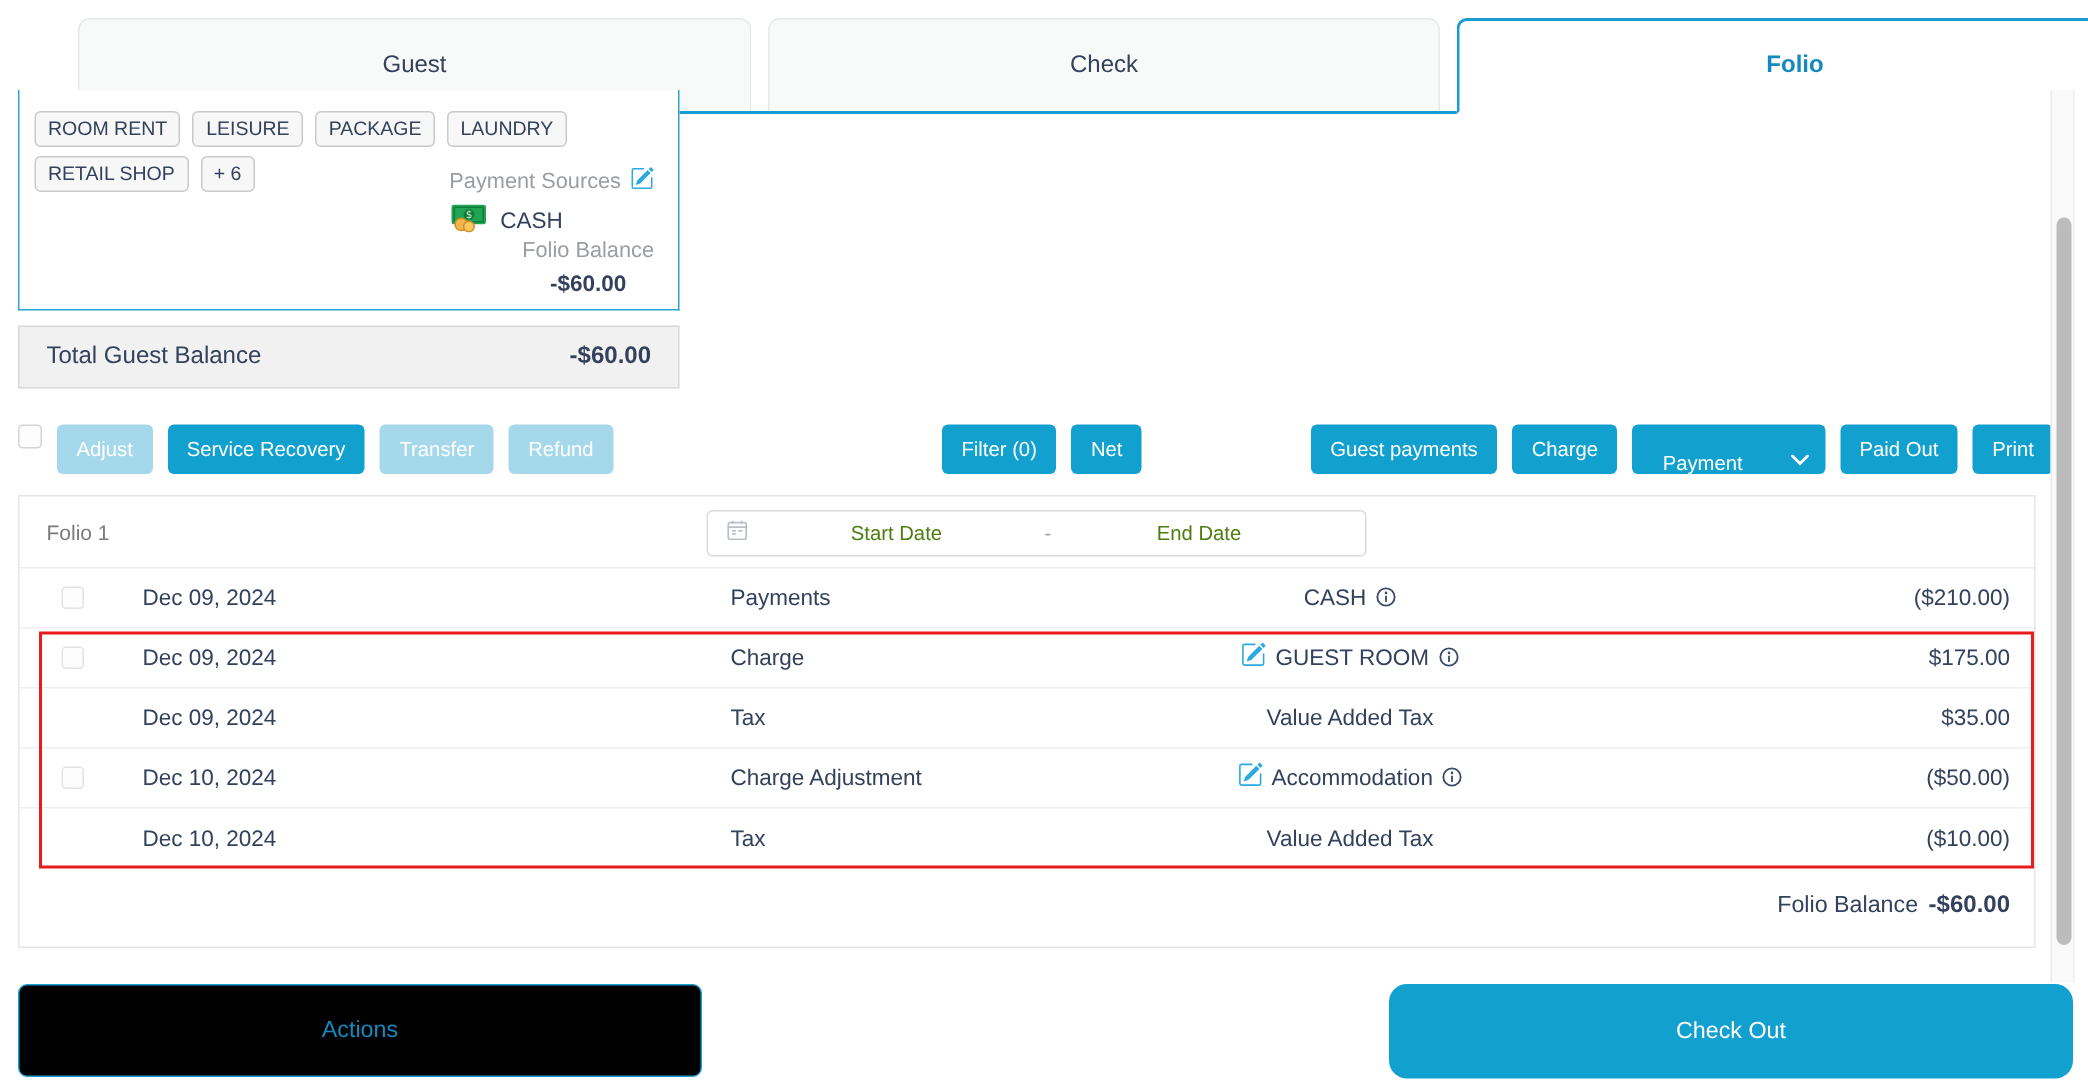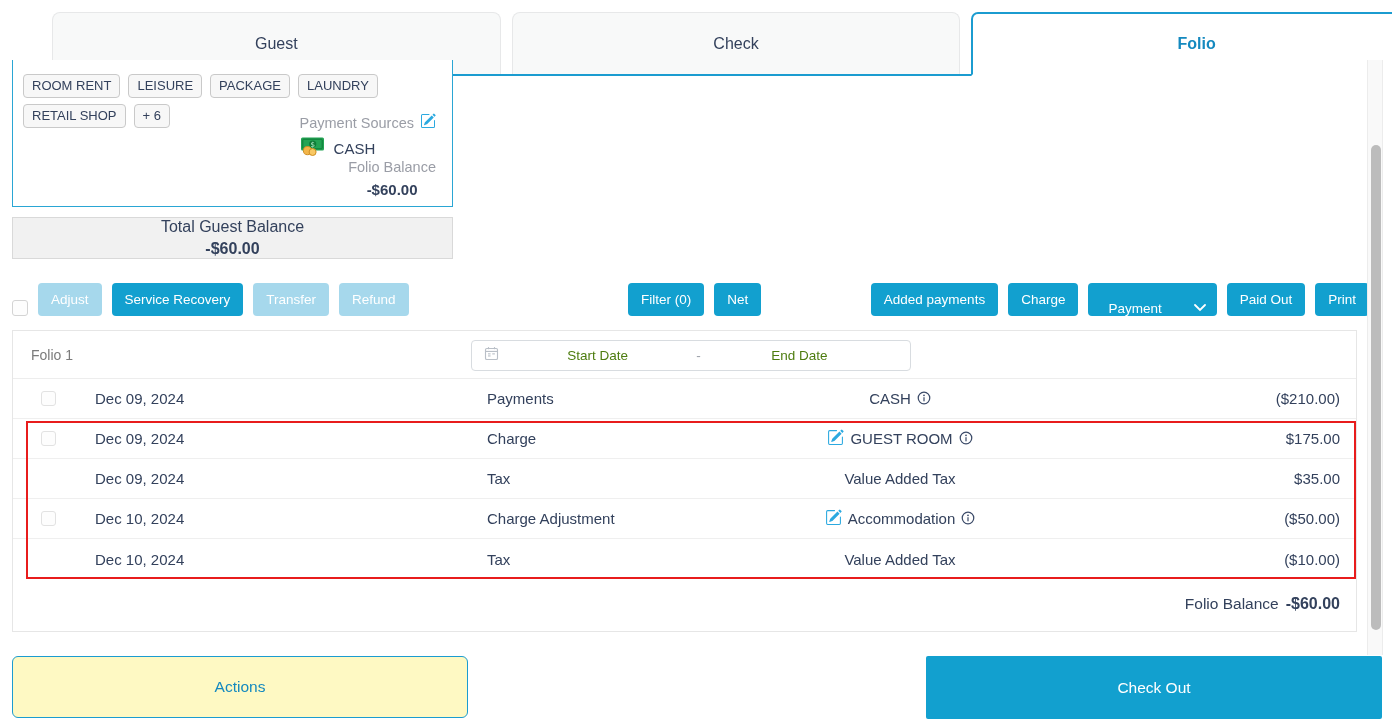--- a/index.html
+++ b/index.html
@@ -26,26 +26,26 @@
              display:flex; justify-content:space-between; align-items:flex-end;flex-direction:column; }
   .ps-label-row { display:flex; align-items:center; gap:6px; color:#9a9da6; font-size:14.5px; }
   .ps-cash-row { display:flex; align-items:center; gap:8px; margin-top:5px; font-size:15px; color:#33415c; }
   .ps-right { text-align:center; }
   .fb-label { color:#9a9da6; font-size:14.5px; }
   .fb-value { font-size:15px; font-weight:bold; color:#33415c; margin-top:6px; }
 
   
   .tgb-bar { position:absolute; left:12px; top:217px; width:441px; height:42px;
              background:#f1f1f1; border:1px solid #d9d9d9; display:flex; align-items:center;
-             justify-content:space-between; padding:0 18px; font-size:16px; color:#33415c;flex-direction:column; }
+             justify-content:space-between; padding:0 18px; font-size:16px; color:#33415c; }
   .tgb-value { font-weight:bold; }
 
   
   .toolbar { position:absolute; left:12px; top:283px; width:1357px; height:33px; }
-  .tb-left { position:absolute; left:0; top:0; height:33px; display:flex; align-items:flex-end; gap:10px; }
+  .tb-left { position:absolute; left:0; top:0; height:33px; display:flex; align-items:flex-start; gap:10px; }
   .tb-mid { position:absolute; left:616px; top:0; height:33px; display:flex; align-items:center; gap:10px; }
   .tb-right { position:absolute; right:0; top:0; height:33px; display:flex; align-items:center; gap:10px; }
   .btn { height:33px; border:none; border-radius:4px; background:#12a0cf; color:#fff;
          font-size:13.5px; font-family:"Liberation Sans", sans-serif; padding:0 13px;
          display:flex; align-items:center; justify-content:center; cursor:pointer; white-space:nowrap; }
   .btn.disabled { background:#a6d8ec; cursor:default; }
   .split { display:flex; align-items:flex-end; background:#12a0cf; border-radius:4px; height:33px; }
   .split .main { padding:0 20px; display:flex; align-items:center; color:#fff; font-size:13.5px; cursor:pointer; }
   .split .sep { width:1px; background:rgba(255,255,255,.55); margin:4px 0; }
   .split .caret { width:34px; display:flex; align-items:center; justify-content:center; cursor:pointer; }
@@ -71,24 +71,24 @@
   .c-desc { display:flex; align-items:center; justify-content:center; gap:6px; font-size:15px; }
   .c-amount { text-align:right; font-size:15px; }
   .red-box { position:absolute; left:13px; right:0; top:90px; height:158px;
              border:2px solid #e81c1c; pointer-events:none; }
   .table-footer { position:absolute; right:16px; top:264px; font-size:15.5px; color:#33415c;
                   display:flex; align-items:baseline; gap:7px; }
   .table-footer .bal { font-weight:bold; font-size:16px; }
 
   
   .actions-btn { position:absolute; left:12px; top:656px; width:456px; height:62px;
-                 background:#fef9c3; border:1px solid #1b9cd0; border-radius:6px; color:#1489bf;
+                 background:#000000; border:1px solid #1b9cd0; border-radius:6px; color:#1489bf;
                  font-size:15.5px; font-family:"Liberation Sans", sans-serif; cursor:pointer; }
   .checkout-btn { position:absolute; left:926px; top:656px; width:456px; height:63px;
-                  background:#12a0cf; border:none; border-radius:2px; color:#fff;
+                  background:#12a0cf; border:none; border-radius:12px; color:#fff;
                   font-size:15.5px; font-family:"Liberation Sans", sans-serif; cursor:pointer; }
 
   
   .scrollbar { position:absolute; left:1367px; top:60px; width:16px; height:595px;
                background:#f9f9f9; border-left:1px solid #ececec; border-right:1px solid #ececec; }
   .scroll-thumb { position:absolute; left:3px; top:85px; width:10px; height:485px;
                   background:#bcbcbc; border-radius:5px; }
 
   .edit-icon { color:#2ba9e0; flex:0 0 auto; }
   .info-icon { color:#3b4a68; flex:0 0 auto; position:relative; top:1px; }
@@ -156,21 +156,21 @@
       <button class="btn disabled">Adjust</button>
       <button class="btn">Service Recovery</button>
       <button class="btn disabled">Transfer</button>
       <button class="btn disabled">Refund</button>
     </div>
     <div class="tb-mid">
       <button class="btn">Filter (0)</button>
       <button class="btn">Net</button>
     </div>
     <div class="tb-right">
-      <button class="btn">Added payments</button>
+      <button class="btn">Guest payments</button>
       <button class="btn">Charge</button>
       <div class="split">
         <div class="main">Payment</div>
         <div class="sep"></div>
         <div class="caret">
           <span><svg width="12" height="8" viewBox="0 0 12 8">
                 <path d="M1 1l5 5 5-5" stroke="#fff" stroke-width="1.8" fill="none" stroke-linecap="round"></path>
               </svg></span>
         </div>
       </div>

